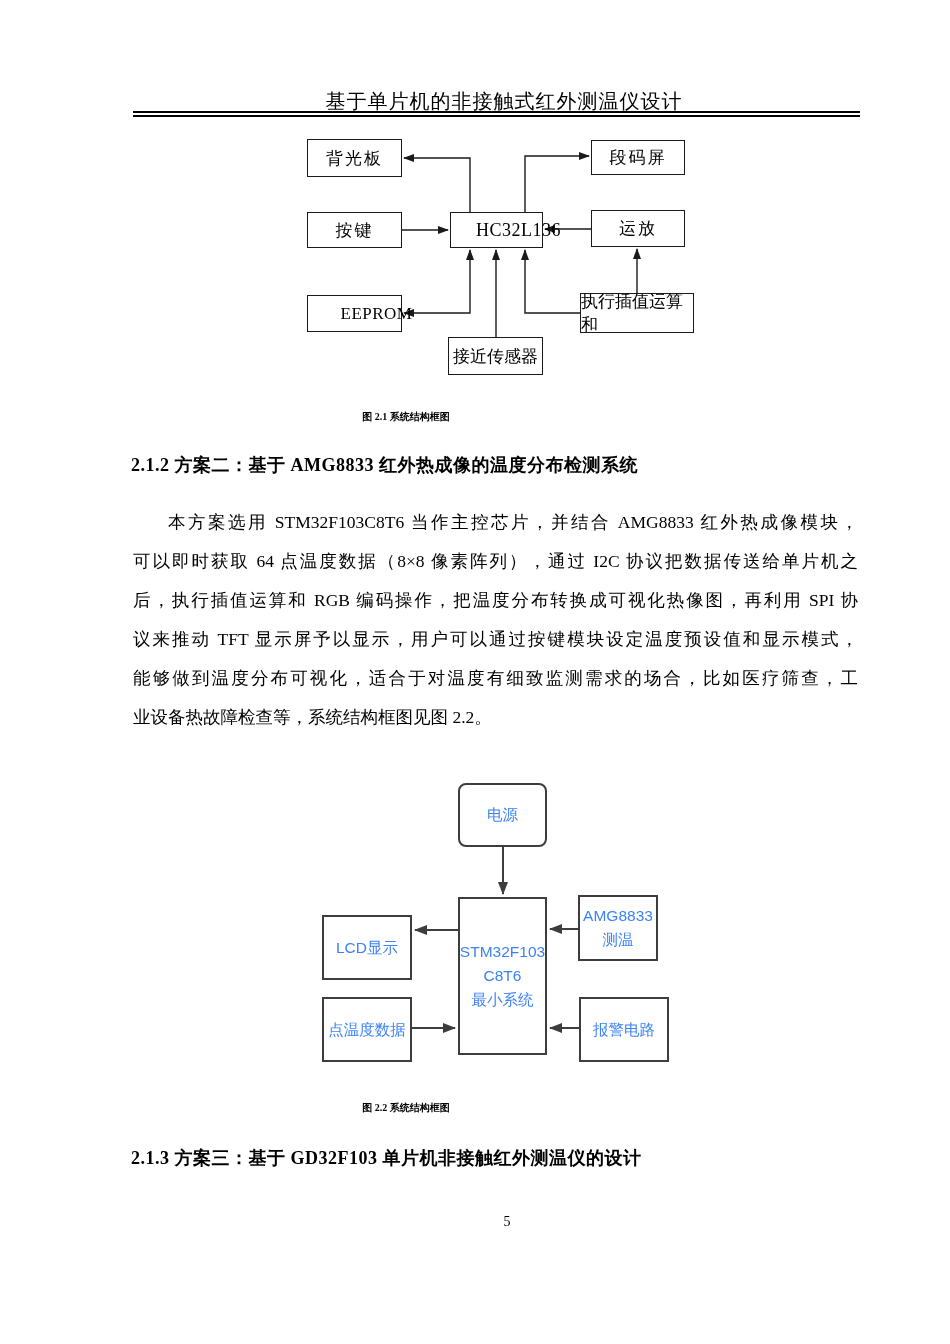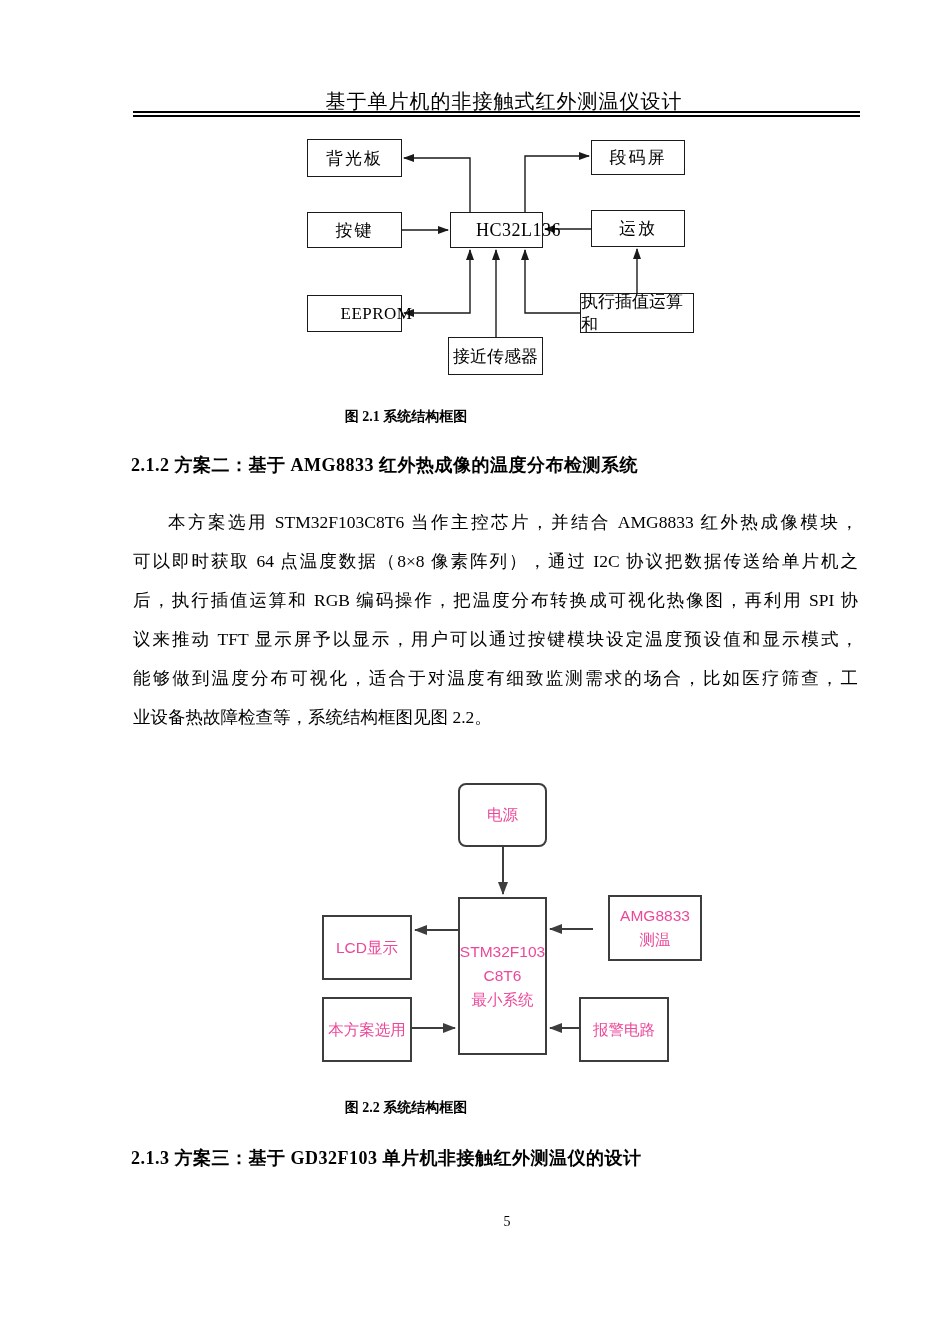--- a/index.html
+++ b/index.html
@@ -16,21 +16,21 @@
     padding-left:58px;text-align:center;font-size:20px;letter-spacing:1px;
   }
   .header-rule{
     position:absolute;top:111px;left:133px;width:727px;height:2px;
     border-top:2px solid #000;border-bottom:2px solid #000;background:#fff;
   }
 
   
   .caption{
     position:absolute;left:0;width:766px;box-sizing:border-box;padding-left:46px;
-    text-align:center;font-size:14px;font-weight:bold;line-height:22px;
+    text-align:center;font-size:10px;font-weight:bold;line-height:22px;
   }
   .caption.fig1{top:406px;}
   .caption.fig2{top:1097px;}
   .section-heading{
     position:absolute;left:131px;font-size:18px;font-weight:bold;line-height:26px;
     letter-spacing:0.5px;
   }
   .section-heading.h212{top:452px;}
   .section-heading.h213{top:1145px;}
 
@@ -67,27 +67,27 @@
   .b-eeprom{left:27px;top:165px;width:95px;height:37px;}
   .b-thermopile{left:300px;top:163px;width:114px;height:40px;letter-spacing:0;}
   .b-proximity{left:168px;top:207px;width:95px;height:38px;letter-spacing:0;}
 
   
   .diagram2{position:absolute;left:300px;top:775px;width:400px;height:300px;}
   .diagram2 svg{position:absolute;inset:0;}
   .d2-box{
     position:absolute;box-sizing:border-box;border:2px solid #3d3d3d;background:#fff;
     display:flex;align-items:center;justify-content:center;text-align:center;
-    font-size:15.5px;line-height:24px;color:#ec4899;white-space:pre-line;
+    font-size:15.5px;line-height:24px;color:#3b82f6;white-space:pre-line;
     font-family:"Liberation Sans","DejaVu Sans",sans-serif;
   }
   .b-power{left:158px;top:8px;width:89px;height:64px;border-radius:8px;}
   .b-mcu2{left:158px;top:122px;width:89px;height:158px;}
   .b-lcd{left:22px;top:140px;width:90px;height:65px;}
-  .b-amg{left:308px;top:120px;width:94px;height:66px;}
+  .b-amg{left:278px;top:120px;width:80px;height:66px;}
   .b-keys2{left:22px;top:222px;width:90px;height:65px;}
   .b-alarm{left:279px;top:222px;width:90px;height:65px;}
 </style>
 </head>
 <body>
 
 <div class="page">
 
   <div class="header-title">基于单片机的非接触式红外测温仪设计</div>
   <div class="header-rule"></div>
@@ -148,21 +148,21 @@
         <path d="M293,253 L250,253" marker-end="url(#a2)"></path>
       </g>
     </svg>
     <div class="d2-box b-power">电源</div>
     <div class="d2-box b-mcu2">STM32F103
 C8T6
 最小系统</div>
     <div class="d2-box b-lcd">LCD显示</div>
     <div class="d2-box b-amg">AMG8833
 测温</div>
-    <div class="d2-box b-keys2">本方案选用</div>
+    <div class="d2-box b-keys2">点温度数据</div>
     <div class="d2-box b-alarm">报警电路</div>
   </div>
 
   <div class="caption fig2">图 2.2 系统结构框图</div>
 
   <div class="section-heading h213">2.1.3 方案三：基于 GD32F103 单片机非接触红外测温仪的设计</div>
 
   <div class="page-number">5</div>
 
 </div>

